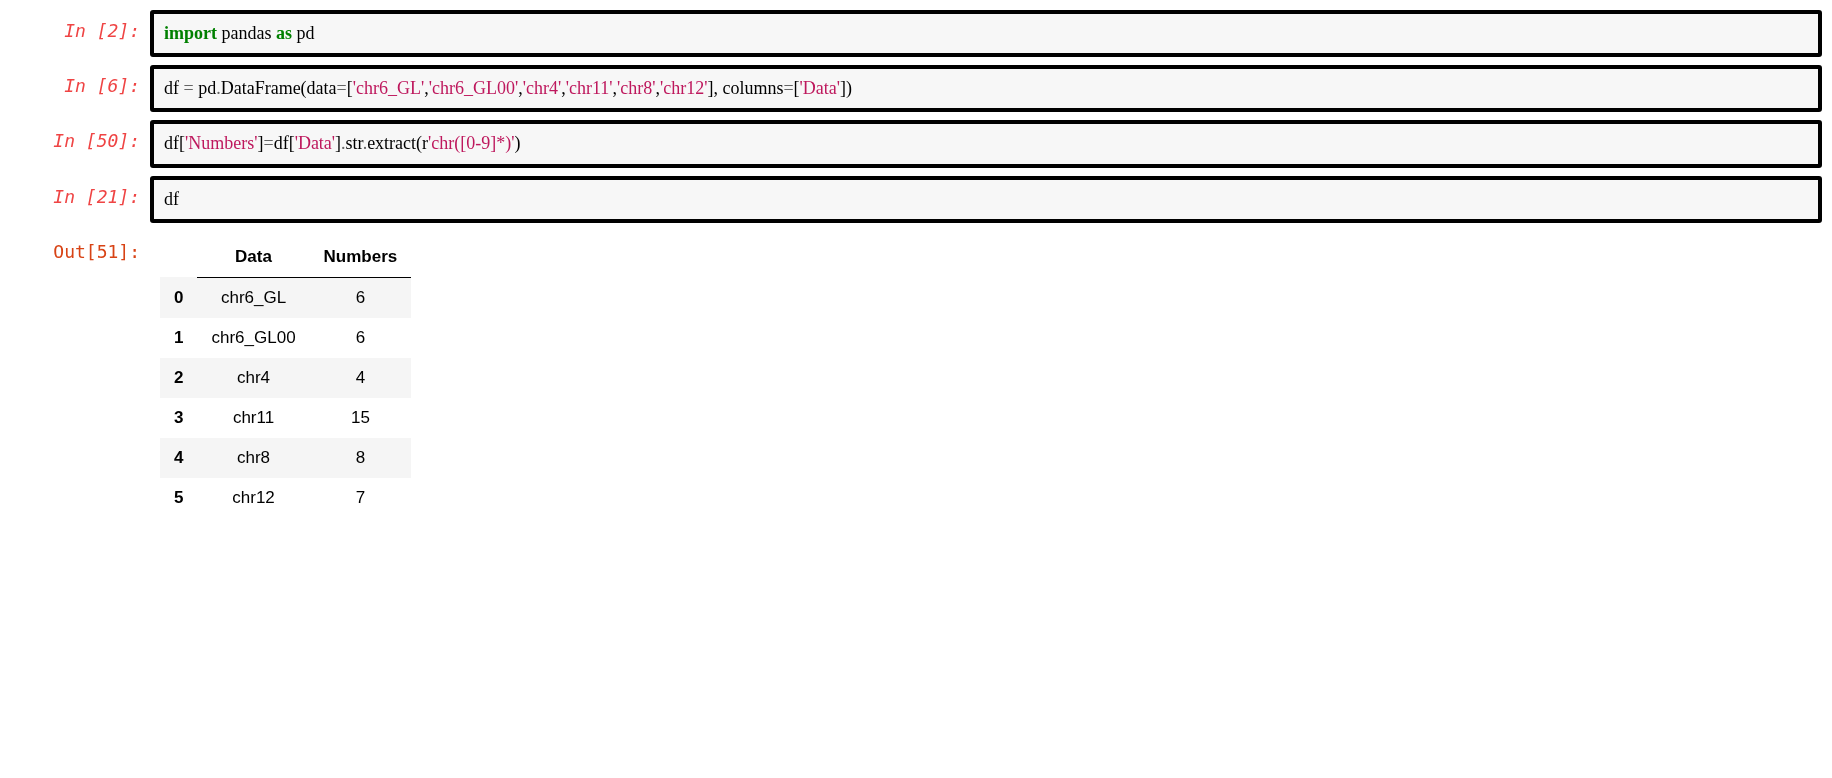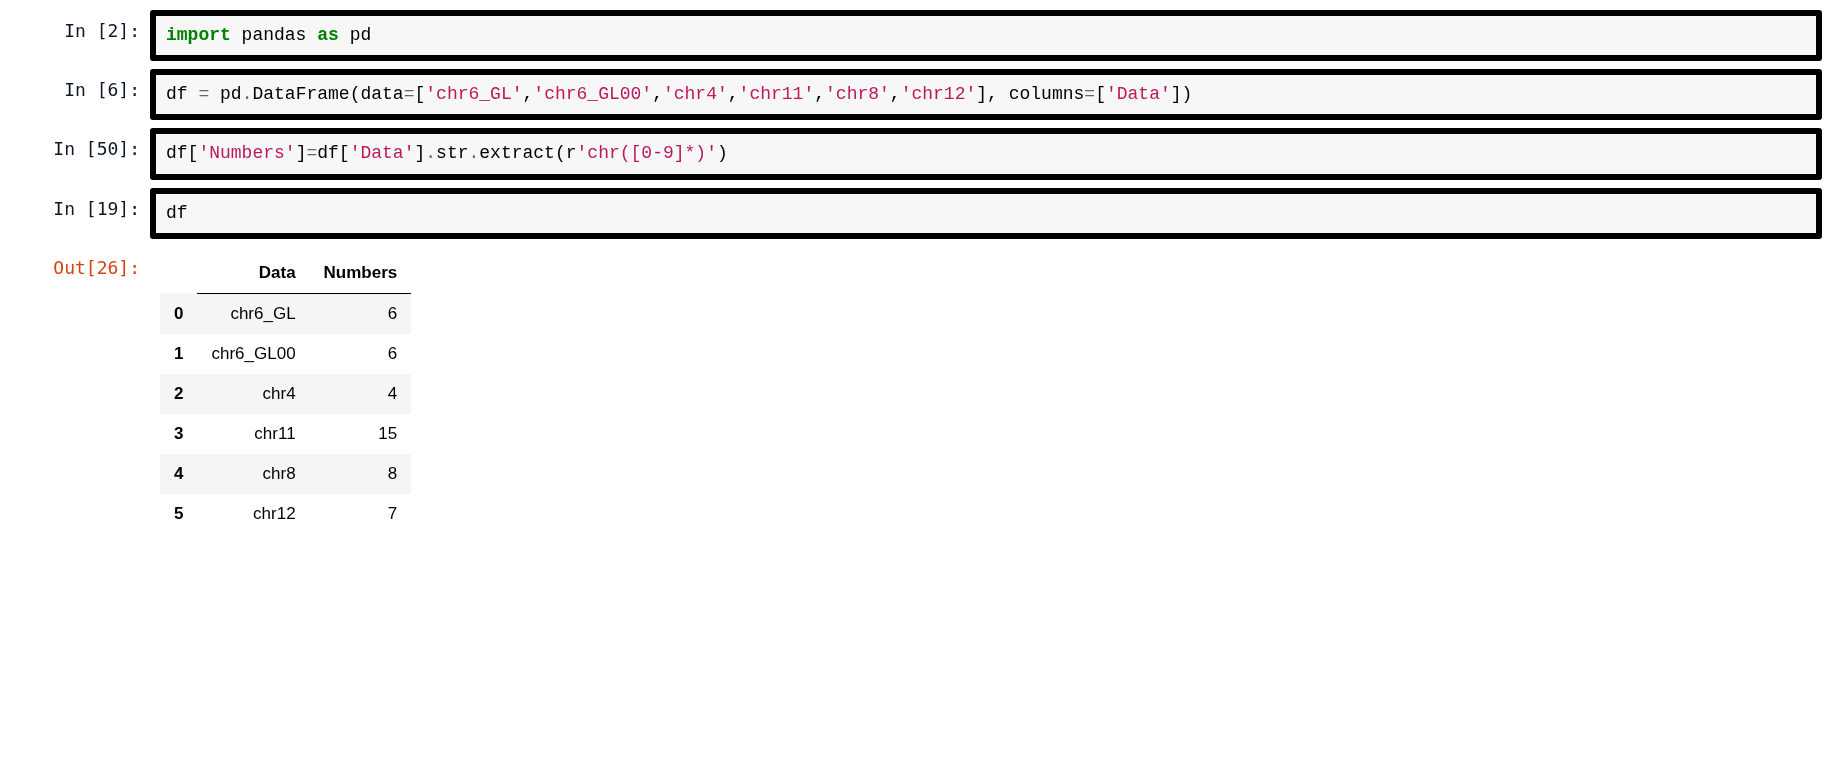--- a/index.html
+++ b/index.html
@@ -19,29 +19,29 @@
   }
   .prompt {
     width: 150px;
     flex: 0 0 150px;
     text-align: right;
     padding: 8px 10px 0 0;
     font-family: "Menlo", "Consolas", "DejaVu Sans Mono", monospace;
     font-size: 18px;
     line-height: 1.4;
   }
-  .prompt-in { color: #0f172a; }
+  .prompt-in { color: #ef4444; font-style: italic; }
   .prompt-out { color: #D84315; }
   .input-area {
     flex: 1;
-    border: 6px solid #000000;
+    border: 4px solid #000000;
     border-radius: 3px;
     background: #f7f7f7;
     padding: 7px 10px;
-    font-family: Liberation Mono, monospace;
+    font-family: Liberation Serif, serif;
     font-size: 18px;
     line-height: 1.4;
     white-space: pre;
     overflow-x: auto;
   }
   .output-area {
     flex: 1;
     padding: 2px 0 0 10px;
   }
   .kw-green { color: #008000; font-weight: bold; }
@@ -49,21 +49,21 @@
   .kw-op { color: #666666; }
   .kw-plain { color: #000; }
   table.dataframe {
     border-collapse: collapse;
     font-family: -apple-system, BlinkMacSystemFont, "Segoe UI", Helvetica, Arial, sans-serif;
     font-size: 17px;
     margin-top: 4px;
   }
   table.dataframe th, table.dataframe td {
     padding: 10px 14px;
-    text-align: right;
+    text-align: center;
     border: none;
   }
   table.dataframe thead th {
     border-bottom: 1px solid #000;
     font-weight: bold;
     background: #fff;
   }
   table.dataframe thead th:first-child {
     border-bottom: none;
   }
@@ -89,26 +89,26 @@
   <div class="prompt prompt-in">In [6]:</div>
   <div class="input-area"><span class="kw-plain">df </span><span class="kw-op">=</span><span class="kw-plain"> pd</span><span class="kw-op">.</span><span class="kw-plain">DataFrame(data</span><span class="kw-op">=</span><span class="kw-plain">[</span><span class="kw-str">'chr6_GL'</span><span class="kw-plain">,</span><span class="kw-str">'chr6_GL00'</span><span class="kw-plain">,</span><span class="kw-str">'chr4'</span><span class="kw-plain">,</span><span class="kw-str">'chr11'</span><span class="kw-plain">,</span><span class="kw-str">'chr8'</span><span class="kw-plain">,</span><span class="kw-str">'chr12'</span><span class="kw-plain">], columns</span><span class="kw-op">=</span><span class="kw-plain">[</span><span class="kw-str">'Data'</span><span class="kw-plain">])</span></div>
 </div>
 
 <div class="cell">
   <div class="prompt prompt-in">In [50]:</div>
   <div class="input-area"><span class="kw-plain">df[</span><span class="kw-str">'Numbers'</span><span class="kw-plain">]</span><span class="kw-op">=</span><span class="kw-plain">df[</span><span class="kw-str">'Data'</span><span class="kw-plain">]</span><span class="kw-op">.</span><span class="kw-plain">str</span><span class="kw-op">.</span><span class="kw-plain">extract(r</span><span class="kw-str">'chr([0-9]*)'</span><span class="kw-plain">)</span></div>
 </div>
 
 <div class="cell">
-  <div class="prompt prompt-in">In [19]:</div>
+  <div class="prompt prompt-in">In [21]:</div>
   <div class="input-area"><span class="kw-plain">df</span></div>
 </div>
 
 <div class="cell">
-  <div class="prompt prompt-out">Out[26]:</div>
+  <div class="prompt prompt-out">Out[51]:</div>
   <div class="output-area">
     <table class="dataframe">
       <thead>
         <tr>
           <th></th>
           <th>Data</th>
           <th>Numbers</th>
         </tr>
       </thead>
       <tbody>

